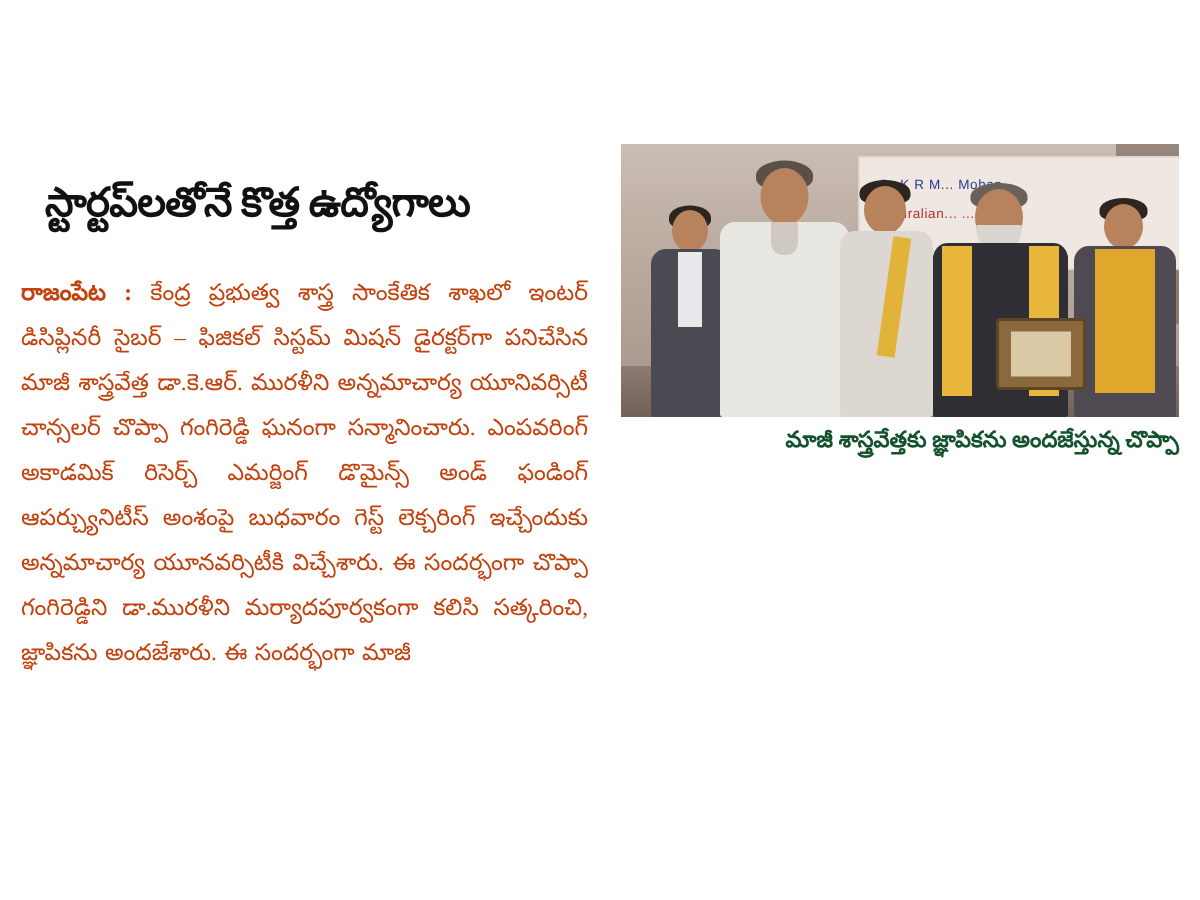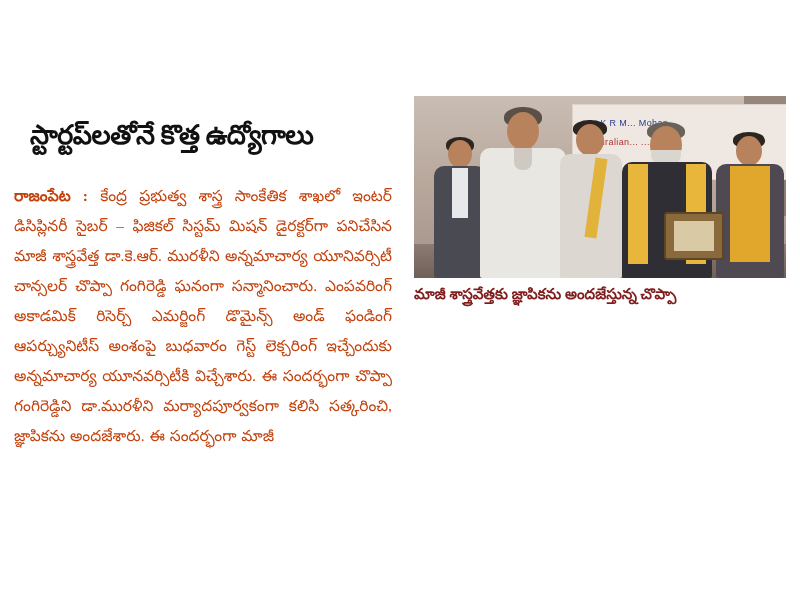--- a/index.html
+++ b/index.html
@@ -214,22 +214,22 @@
 
   .caption {
     position: absolute;
     left: 414px;
     top: 284px;
     width: 372px;
     font-family: "Liberation Serif", serif;
     font-weight: bold;
     font-size: 15px;
     line-height: 20px;
-    color: #7f1d1d;
-    text-align: left;
+    color: #14532d;
+    text-align: right;
   }
 </style>
 </head>
 <body>
 
 <div class="page">
 
   <h1 class="headline">స్టార్టప్‌లతోనే కొత్త ఉద్యోగాలు</h1>
 
   <div class="col-left">

